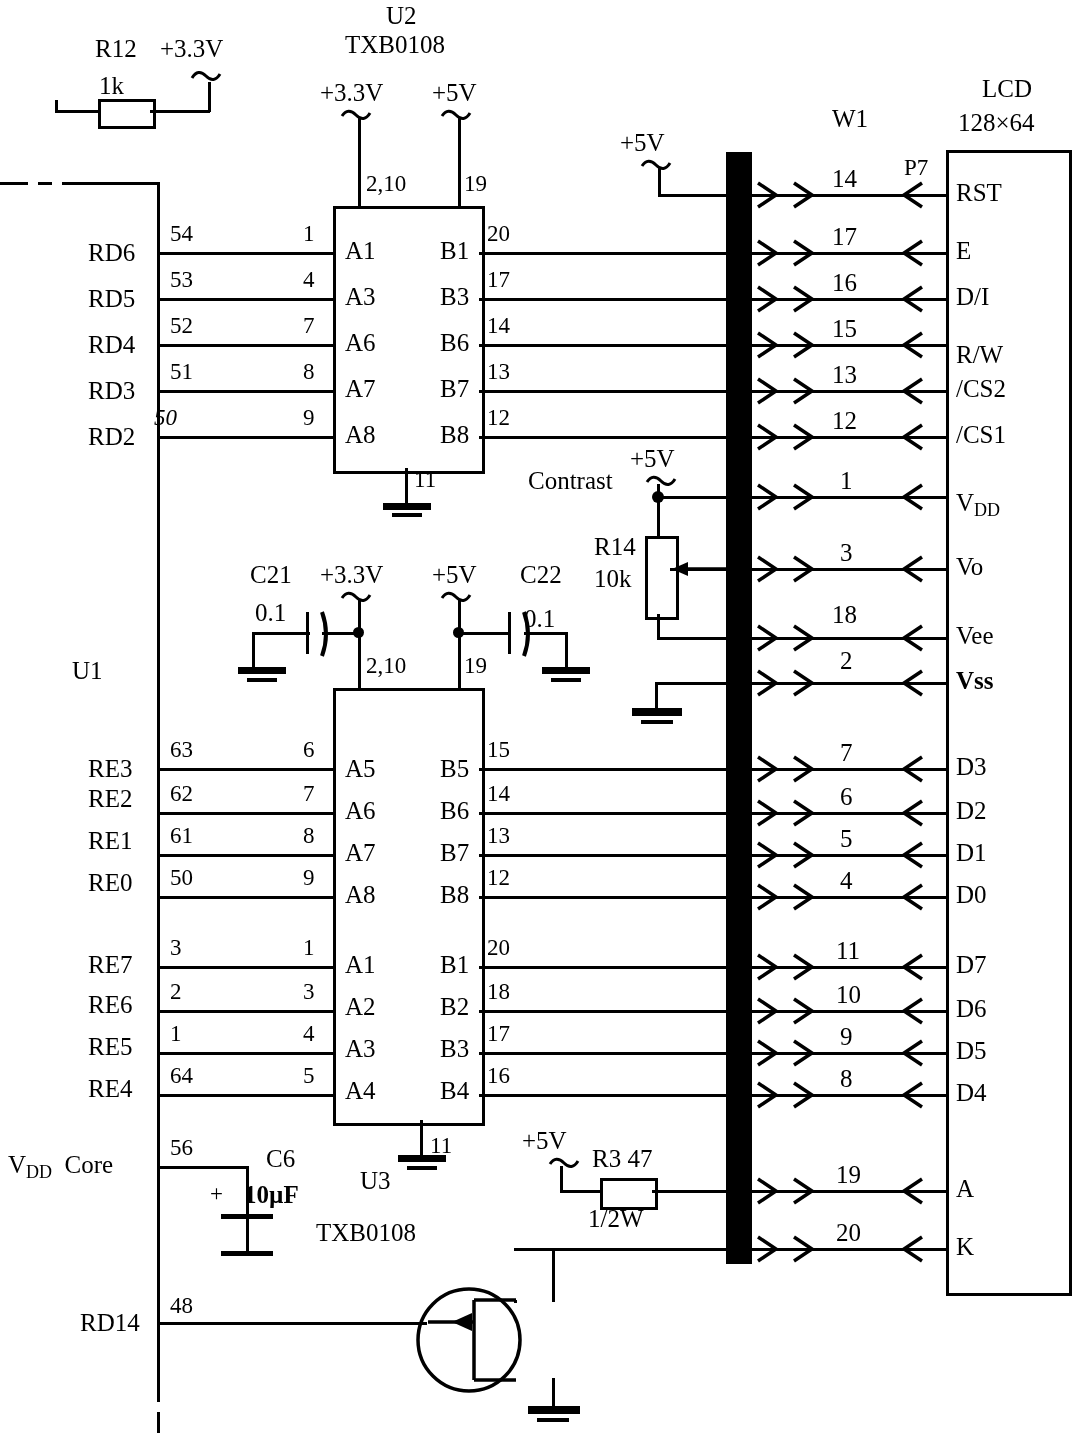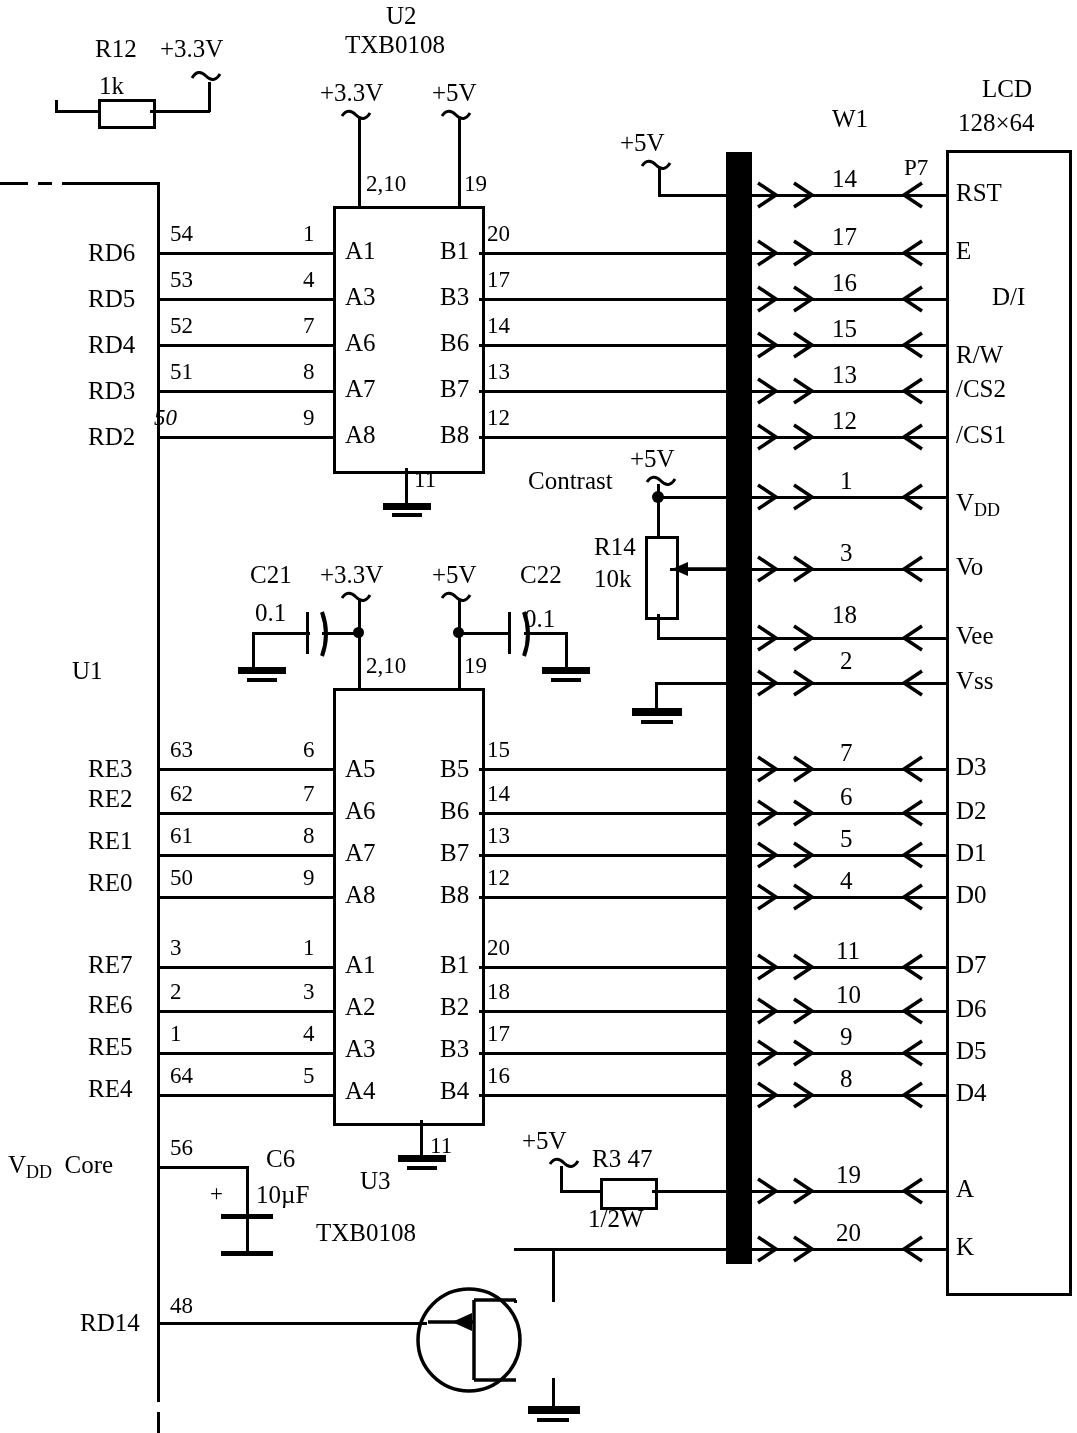--- a/index.html
+++ b/index.html
@@ -231,21 +231,21 @@
   <div class="wire h" style="left:479px;top:1094px;width:260px;"></div>
 
   <div class="lbl f24" style="left:8px;top:1152px;">
     <span>V</span><span class="sub">DD</span>
     &nbsp;<span>Core</span>
   </div>
   <div class="lbl f22" style="left:170px;top:1136px;">56</div>
   <div class="wire h" style="left:157px;top:1166px;width:92px;"></div>
   <div class="wire v" style="left:246px;top:1166px;height:48px;"></div>
   <div class="lbl f24" style="left:266px;top:1146px;">C6</div>
-  <div class="lbl f24" style="left:256px;top:1182px;">10µF</div>
+  <div class="lbl f24" style="left:244px;top:1182px;font-weight:bold;">10µF</div>
   <div class="lbl f22" style="left:210px;top:1182px;">+</div>
   <div class="wire h" style="left:221px;top:1214px;width:52px;height:5px;"></div>
   <div class="wire v" style="left:246px;top:1219px;height:32px;"></div>
   <div class="wire h" style="left:221px;top:1251px;width:52px;height:5px;"></div>
 
   <div class="lbl f24" style="left:80px;top:1310px;">RD14</div>
   <div class="lbl f22" style="left:170px;top:1294px;">48</div>
   <div class="wire h" style="left:157px;top:1322px;width:270px;"></div>
   <svg style="left:416px;top:1282px;width:120px;height:118px;" viewBox="0 0 120 118">
     <circle cx="53" cy="58" r="51" stroke="#000" stroke-width="3.5" fill="none"></circle>
@@ -342,21 +342,21 @@
   <svg style="left:754px;top:284px;width:32px;height:30px;" viewBox="0 0 32 30">
       <path d="M4,3 L22,15 L4,27" stroke="#000" stroke-width="3.5" fill="none"></path>
     </svg>
   <svg style="left:790px;top:284px;width:32px;height:30px;" viewBox="0 0 32 30">
       <path d="M4,3 L22,15 L4,27" stroke="#000" stroke-width="3.5" fill="none"></path>
     </svg>
   <svg style="left:900px;top:284px;width:32px;height:30px;" viewBox="0 0 32 30">
       <path d="M22,3 L4,15 L22,27" stroke="#000" stroke-width="3.5" fill="none"></path>
     </svg>
   <div class="lbl f24" style="left:832px;top:270px;">16</div>
-  <div class="lbl f24" style="left:956px;top:284px;margin-left:36px;">D/I</div>
+  <div class="lbl f24" style="left:956px;top:284px;">D/I</div>
 
   <div class="wire h" style="left:752px;top:344px;width:194px;"></div>
   <svg style="left:754px;top:330px;width:32px;height:30px;" viewBox="0 0 32 30">
       <path d="M4,3 L22,15 L4,27" stroke="#000" stroke-width="3.5" fill="none"></path>
     </svg>
   <svg style="left:790px;top:330px;width:32px;height:30px;" viewBox="0 0 32 30">
       <path d="M4,3 L22,15 L4,27" stroke="#000" stroke-width="3.5" fill="none"></path>
     </svg>
   <svg style="left:900px;top:330px;width:32px;height:30px;" viewBox="0 0 32 30">
       <path d="M22,3 L4,15 L22,27" stroke="#000" stroke-width="3.5" fill="none"></path>
@@ -433,21 +433,21 @@
   <svg style="left:754px;top:668px;width:32px;height:30px;" viewBox="0 0 32 30">
       <path d="M4,3 L22,15 L4,27" stroke="#000" stroke-width="3.5" fill="none"></path>
     </svg>
   <svg style="left:790px;top:668px;width:32px;height:30px;" viewBox="0 0 32 30">
       <path d="M4,3 L22,15 L4,27" stroke="#000" stroke-width="3.5" fill="none"></path>
     </svg>
   <svg style="left:900px;top:668px;width:32px;height:30px;" viewBox="0 0 32 30">
       <path d="M22,3 L4,15 L22,27" stroke="#000" stroke-width="3.5" fill="none"></path>
     </svg>
   <div class="lbl f24" style="left:840px;top:648px;">2</div>
-  <div class="lbl f24" style="left:956px;top:668px;">Vss</div>
+  <div class="lbl f24" style="left:956px;top:668px;font-weight:bold;">Vss</div>
 
   <div class="wire h" style="left:752px;top:768px;width:194px;"></div>
   <svg style="left:754px;top:754px;width:32px;height:30px;" viewBox="0 0 32 30">
       <path d="M4,3 L22,15 L4,27" stroke="#000" stroke-width="3.5" fill="none"></path>
     </svg>
   <svg style="left:790px;top:754px;width:32px;height:30px;" viewBox="0 0 32 30">
       <path d="M4,3 L22,15 L4,27" stroke="#000" stroke-width="3.5" fill="none"></path>
     </svg>
   <svg style="left:900px;top:754px;width:32px;height:30px;" viewBox="0 0 32 30">
       <path d="M22,3 L4,15 L22,27" stroke="#000" stroke-width="3.5" fill="none"></path>

